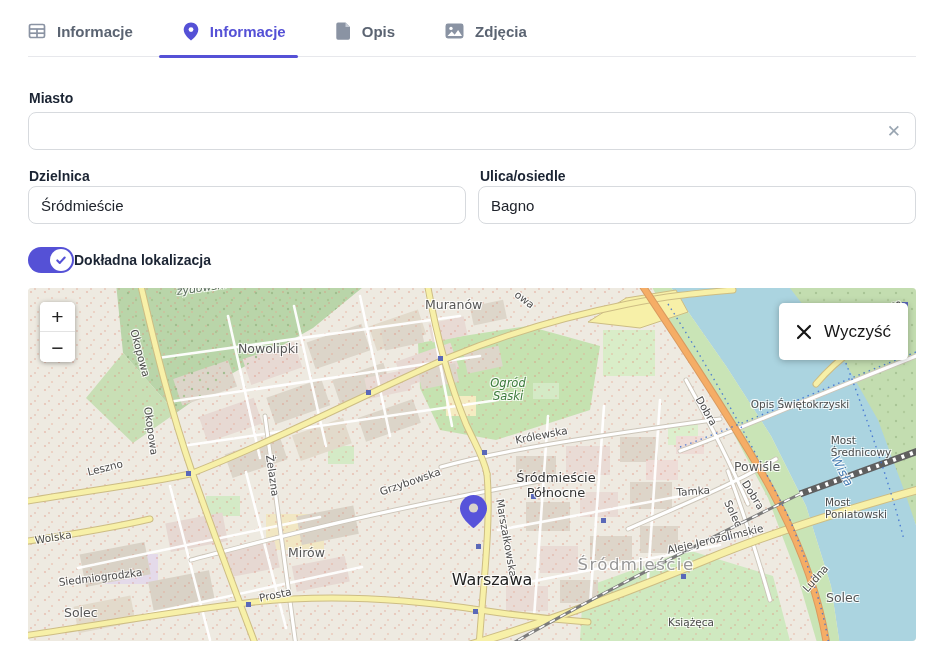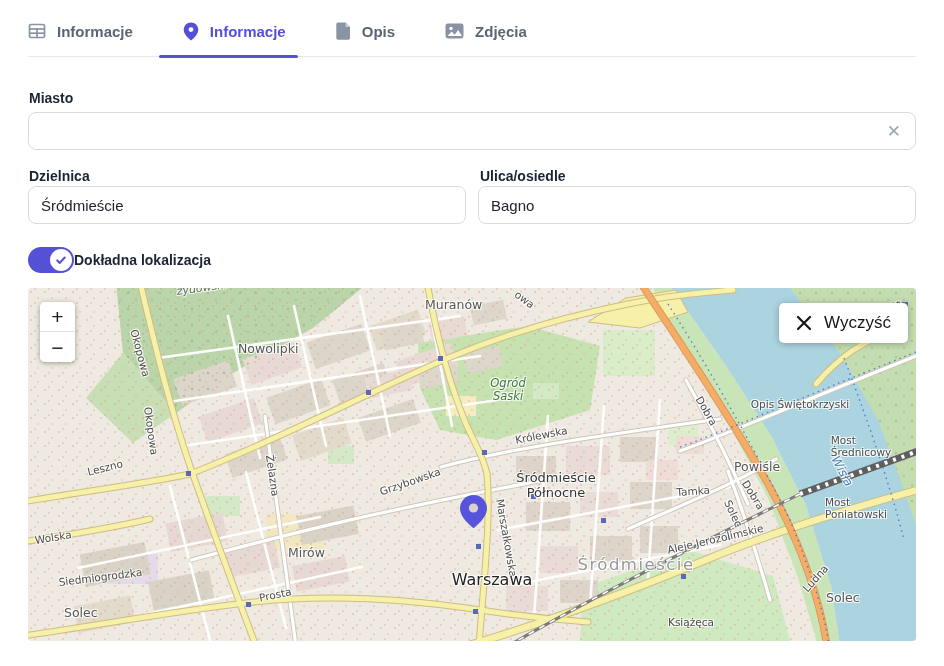--- a/index.html
+++ b/index.html
@@ -64,21 +64,21 @@
   .mlabel.center  { transform:translate(-50%,-50%); transform-origin:center; }
 
   .pin { position:absolute; left:432px; top:207px; width:27px; height:33px; }
 
   .zoomctl { position:absolute; left:12px; top:14px; width:35px; border-radius:5px; background:#fff;
              box-shadow:0 1px 5px rgba(0,0,0,.35); overflow:hidden; }
   .zoomctl button { display:block; width:100%; height:30px; border:none; background:#fff; font-size:21px;
                     color:#222; cursor:pointer; font-family:"Liberation Sans",sans-serif; line-height:1; }
   .zoomctl button:first-child { border-bottom:1px solid #e3e3e3; }
 
-  .clear-btn { position:absolute; right:8px; top:15px; height:40px; padding:16px 17px; display:flex;
+  .clear-btn { position:absolute; right:8px; top:15px; height:57px; padding:16px 17px; display:flex;
                align-items:center; gap:12px; background:#fff; border:none; border-radius:5px;
                box-shadow:0 1px 7px rgba(0,0,0,.28); font-size:17px; color:#171717; cursor:pointer;
                font-family:"Liberation Sans",sans-serif; }
 </style>
 </head>
 <body>
 
 <div class="page">
 
   <nav class="tabbar">

